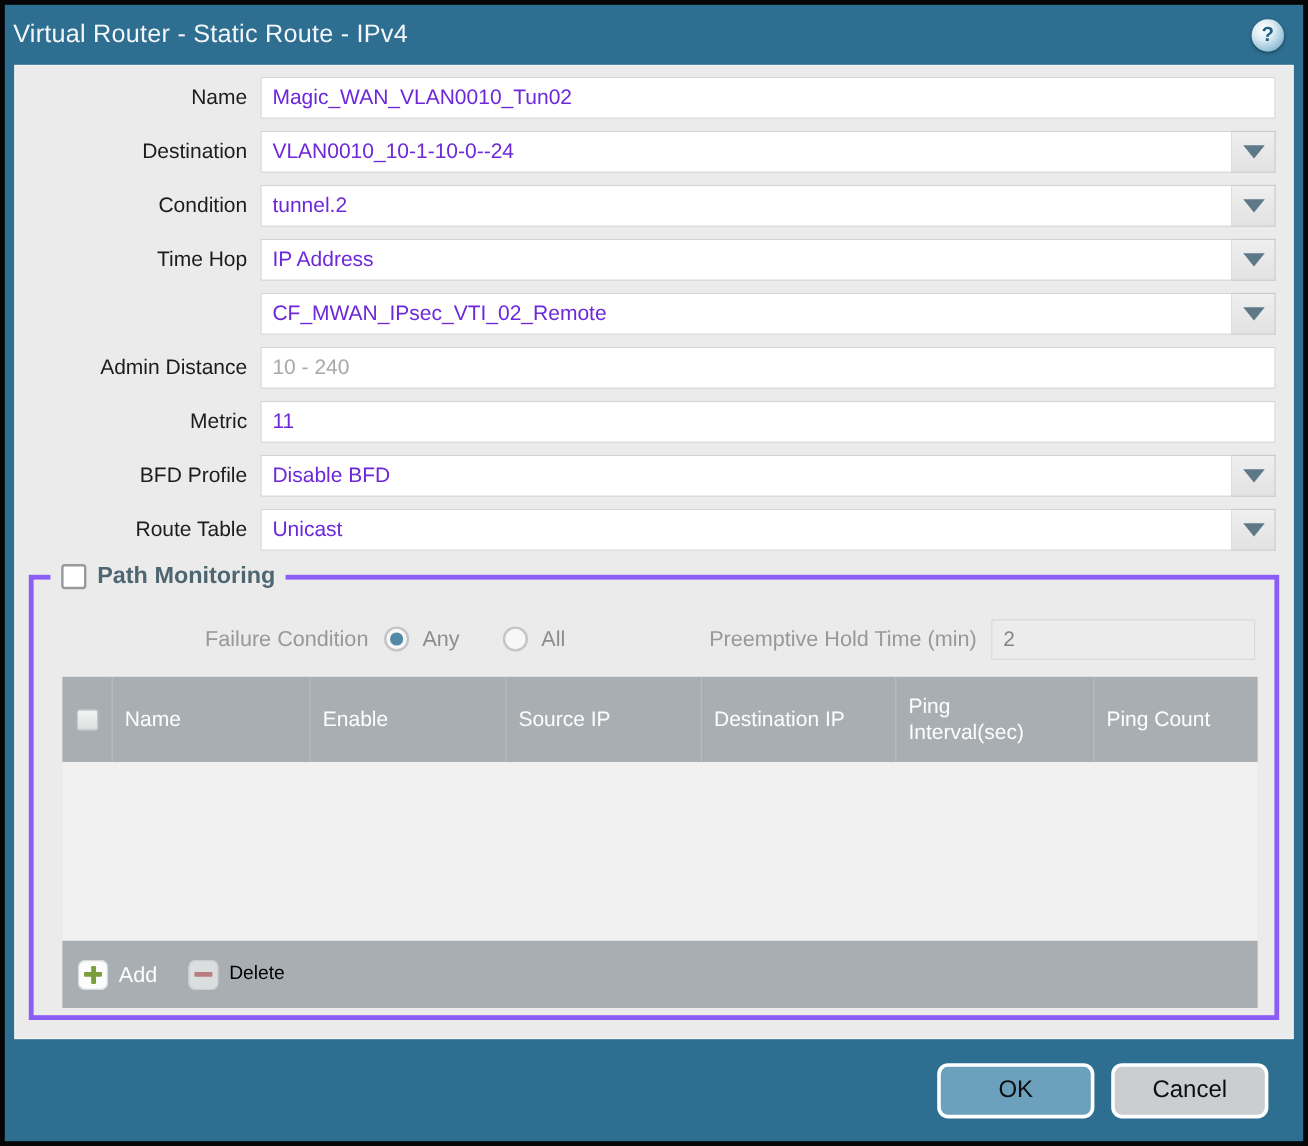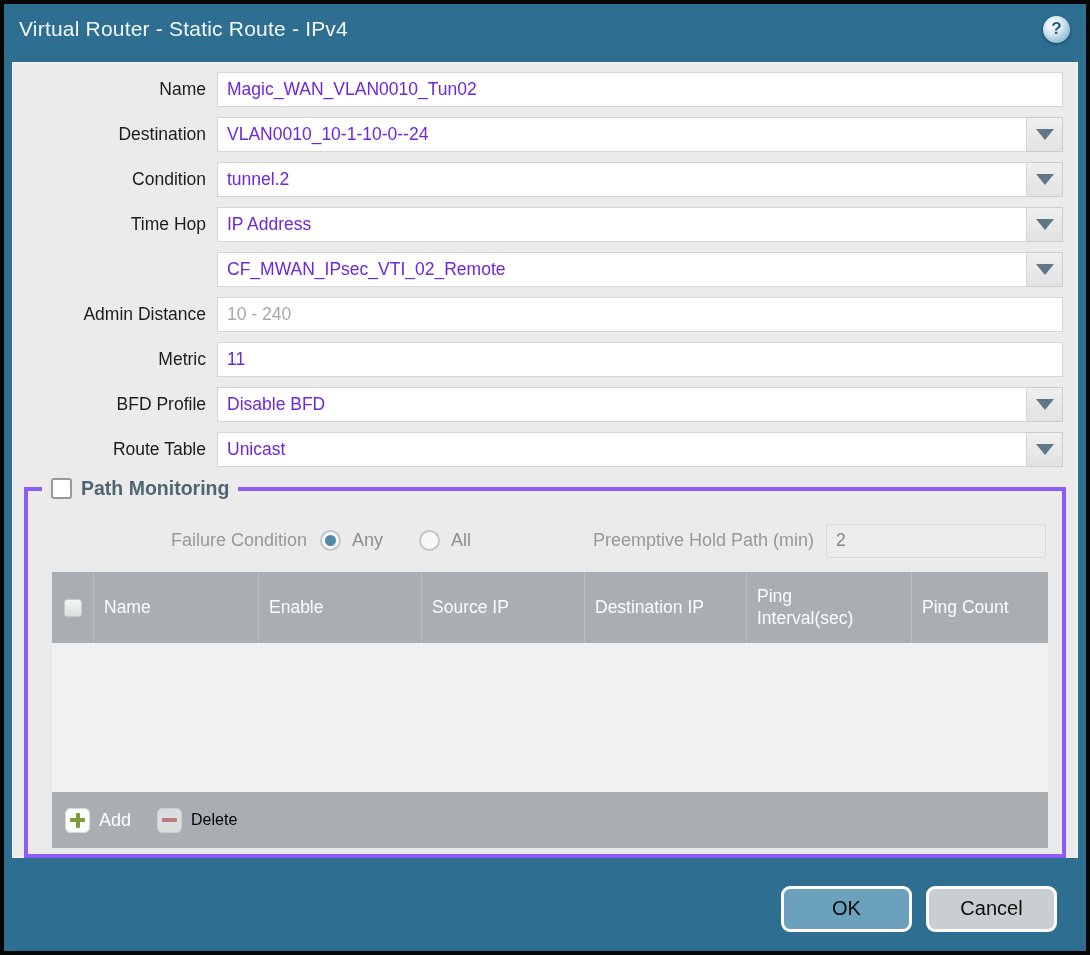--- a/index.html
+++ b/index.html
@@ -3,30 +3,30 @@
 <meta charset="utf-8">
 <style>
   * { box-sizing: border-box; margin: 0; padding: 0; }
   html,body { background:#000; }
   body { font-family: "Liberation Sans", "DejaVu Sans", sans-serif; }
 
   .wrapper { width:1090px; height:955px; background:#060606; padding:4px; }
   .frame { width:100%; height:100%; background:#2e6e91; display:flex; flex-direction:column; }
 
   
-  .titlebar { height:50px; flex:none; display:flex; align-items:center; justify-content:space-between; padding:0 16px 0 15px;border-radius:20px; }
+  .titlebar { height:50px; flex:none; display:flex; align-items:center; justify-content:space-between; padding:0 16px 0 7px;border-radius:20px; }
   .title { color:#f3f7f9; font-size:21px; letter-spacing:.2px; }
   .help { width:27px; height:27px; border-radius:50%; flex:none; cursor:pointer;
           background: radial-gradient(circle at 38% 32%, #ffffff 0%, #dcebf3 35%, #8fbcd4 75%, #6ea6c2 100%);
           color:#1d5e84; font-weight:bold; font-size:17px;
           display:flex; align-items:center; justify-content:center;
           box-shadow:0 1px 3px rgba(0,0,0,.45); }
 
   
-  .content { flex:1; background:#ebebeb; margin:8px 8px; padding-top:10px; overflow:hidden;
+  .content { flex:1; background:#ebebeb; margin:0 8px; padding-top:10px; overflow:hidden;
              box-shadow: inset 0 0 0 1px #f6f6f6; }
 
   
   .form-row { display:flex; align-items:center; height:35px; margin:0 15px 10px 0; }
   .form-label { width:205px; flex:none; text-align:right; padding-right:11px; font-size:17.5px; color:#1c1c1c; }
   .field { flex:1; display:flex; height:35px; }
   .field input { flex:1; min-width:0; height:35px; border:1px solid #d5d5d5; background:#fff;
                  font-family:inherit; font-size:17.5px; color:#6d28d9; padding:0 9px; outline:none; }
   .field input::placeholder { color:#a6a9ab; }
   .dd-btn { width:36px; flex:none; background:linear-gradient(#efefef,#e2e2e2); border:1px solid #cccccc; border-left:none;
@@ -181,21 +181,21 @@
           <div class="pm-title">Path Monitoring</div>
         </div>
 
         <div class="fc-row">
           <div class="fc-label">Failure Condition</div>
           <div class="radio selected"></div>
           <div class="radio-label">Any</div>
           <div class="radio"></div>
           <div class="radio-label">All</div>
           <div class="fc-spacer"></div>
-          <div class="pht-label">Preemptive Hold Path (min)</div>
+          <div class="pht-label">Preemptive Hold Time (min)</div>
           <input type="text" class="pht-input" value="2" style="">
         </div>
 
         <div class="pm-table">
           <div class="tbl-header">
             <div class="th th-check">
               <div class="hdr-checkbox"></div>
             </div>
             <div class="th">Name</div>
             <div class="th">Enable</div>

